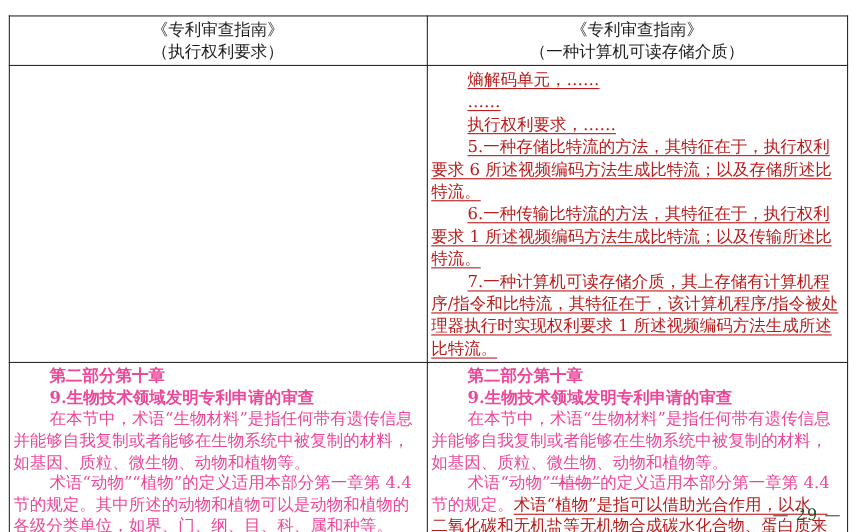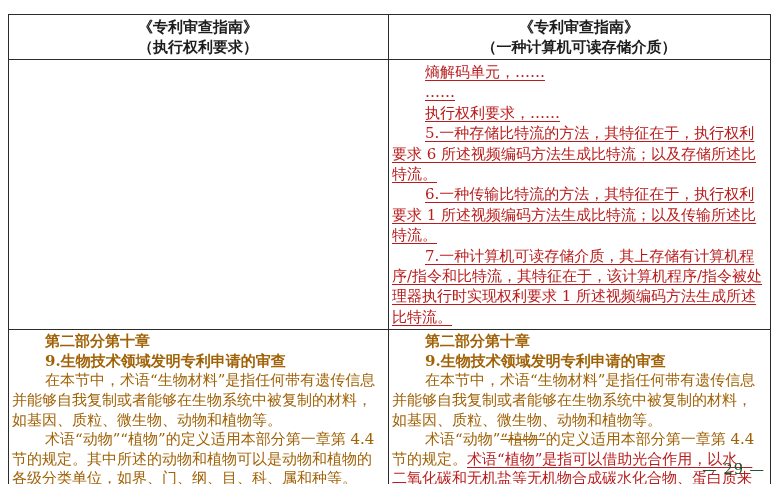--- a/index.html
+++ b/index.html
@@ -25,39 +25,39 @@
     table-layout: fixed;
   }
   table.cmp td {
     border: 1px solid #2b2b2b;
     vertical-align: top;
     padding: 2px 4px 2px 3px;
     font-size: 15px;
   }
   td.hdr {
     text-align: center;
-    font-weight: bold;
+    font-weight: normal;
     line-height: 20px;
     padding: 2px 2px 3px 2px;
     font-size: 15px;
   }
   tr.r1 td { height: 204px; line-height: 20.4px; }
   tr.r2 td { line-height: 19.6px; }
   .para { margin: 0; text-indent: 0; word-break: break-all; }
   .para.indent { text-indent: 2.2em; }
   .para.bold { font-weight: bold; }
-  .seg-normal { color: #a16207; }
+  .seg-normal { color: #ec4899; }
   .seg-ins {
     color: #b91c1c;
     text-decoration: underline;
     text-decoration-thickness: 1px;
     text-underline-offset: 3px;
   }
   .seg-del {
-    color: #a16207;
+    color: #ec4899;
     text-decoration: line-through;
     text-decoration-thickness: 1px;
   }
   .page-number {
     position: absolute;
     right: 14px;
     top: 461px;
     font-size: 14.5px;
     letter-spacing: 1px;
     color: #14532d;

